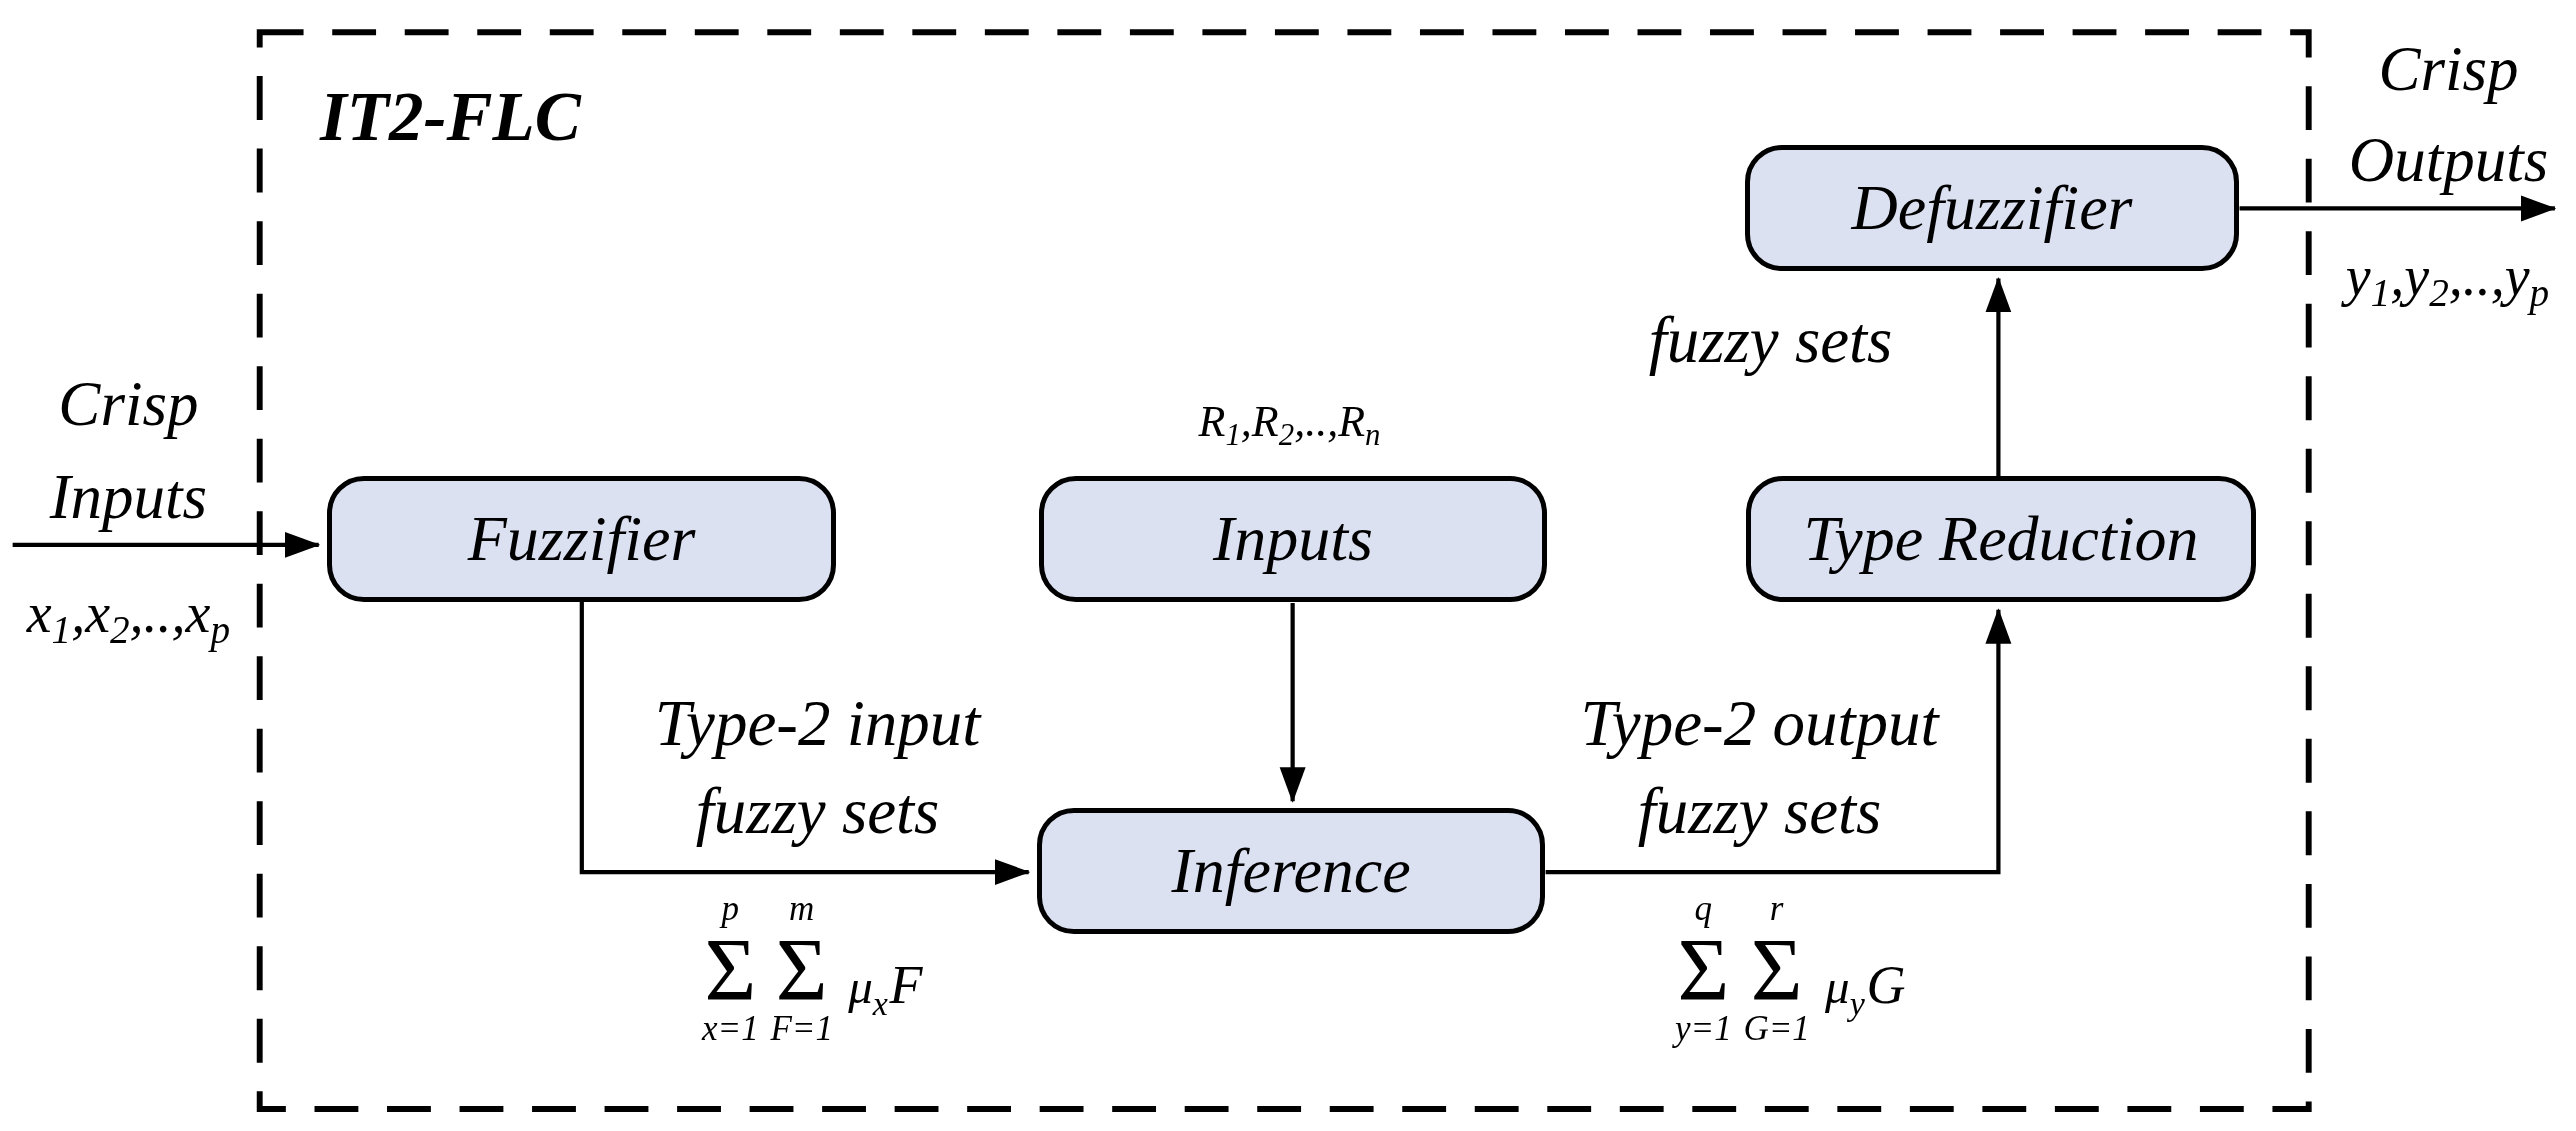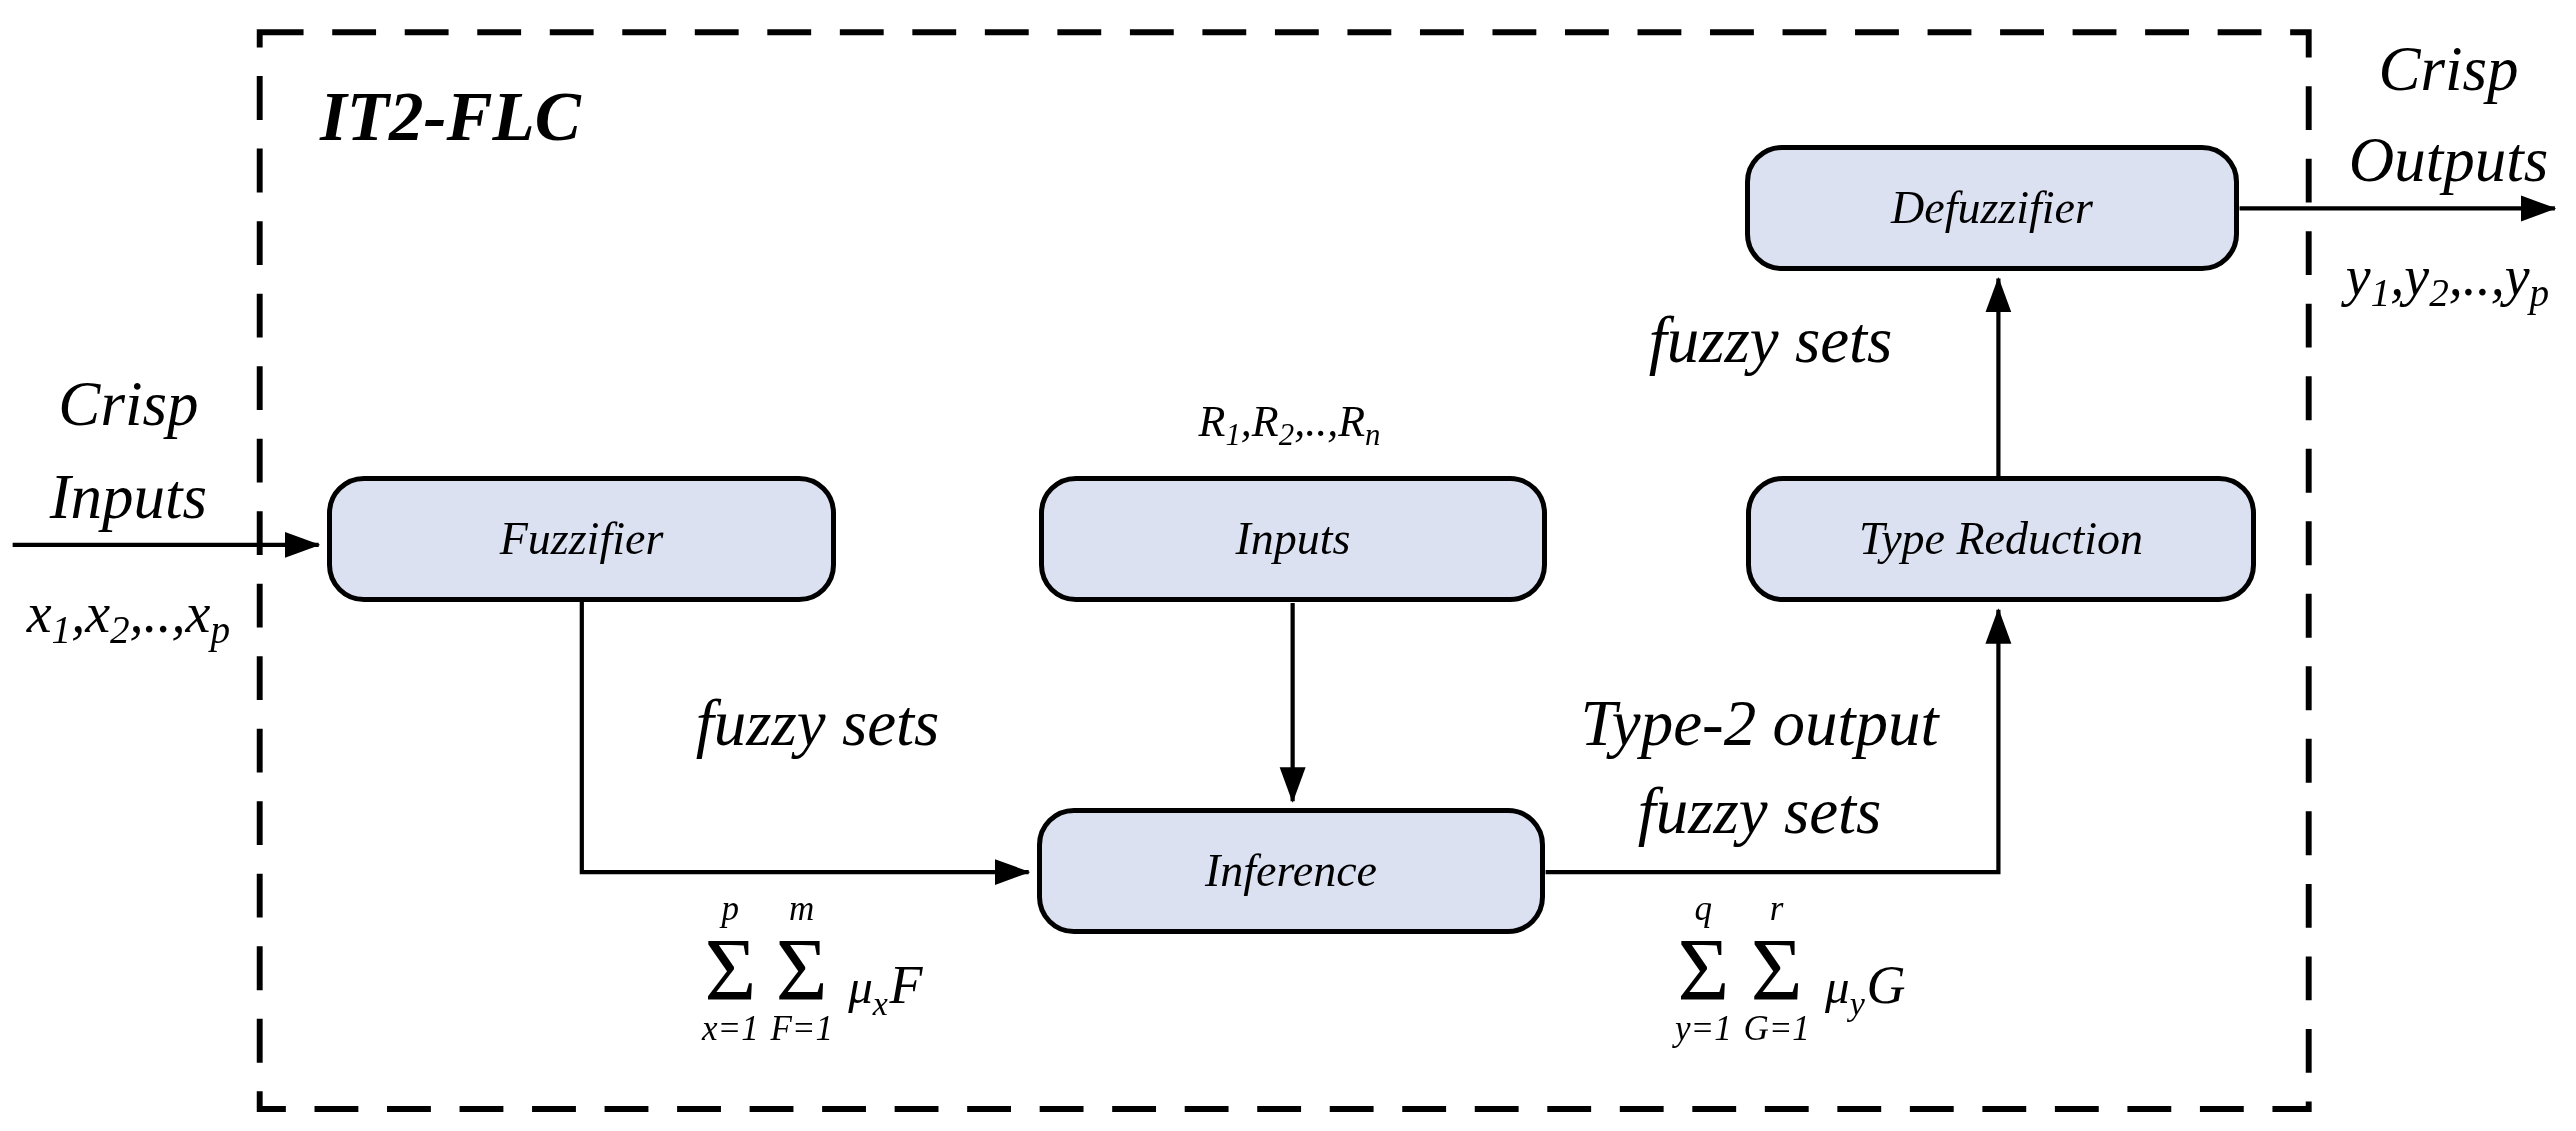--- a/index.html
+++ b/index.html
@@ -4,21 +4,21 @@
 <style>
   html,body{margin:0;padding:0;background:#ffffff;}
   body{width:2576px;height:1132px;position:relative;overflow:hidden;
        font-family:"Liberation Serif", serif;color:#000;}
   .canvas{position:absolute;left:0;top:0;width:2576px;height:1132px;}
   svg.wires{position:absolute;left:0;top:0;width:2576px;height:1132px;}
 
   .block{position:absolute;box-sizing:border-box;height:126px;
          background:#dce1f2;border:5px solid #000;border-radius:37px;
          display:flex;align-items:center;justify-content:center;
-         font-style:italic;font-size:46px;line-height:1;}
+         font-style:italic;font-size:64px;line-height:1;}
   .blk-fuzzifier{left:327px;top:476px;width:509px;text-align:right;}
   .blk-rules{left:1039px;top:476px;width:508px;}
   .blk-inference{left:1037px;top:808px;width:508px;}
   .blk-type-reduction{left:1746px;top:476px;width:510px;}
   .blk-defuzzifier{left:1745px;top:145px;width:494px;}
 
   .lbl{position:absolute;font-style:italic;text-align:center;}
   .title{left:320px;top:83px;width:506px;text-align:left;
          font-weight:bold;font-style:italic;font-size:69px;line-height:1;}
   .crisp-in{left:8.4px;top:358px;width:240px;font-size:63px;line-height:1.48;}
@@ -91,20 +91,21 @@
 
   <div class="lbl vars vars-in">
     <span><span>x</span><sub>1</sub><span>,x</span><sub>2</sub><span>,..,x</span><sub>p</sub></span>
   </div>
 
   <div class="lbl rules-vars">
     <span><span>R</span><sub>1</sub><span>,R</span><sub>2</sub><span>,..,R</span><sub>n</sub></span>
   </div>
 
   <div class="lbl t2in">
+    <div>Type-2 input</div>
     <div>fuzzy sets</div>
   </div>
 
   <div class="lbl t2out">
     <div>Type-2 output</div>
     <div>fuzzy sets</div>
   </div>
 
   <div class="lbl t1">
     <div>fuzzy sets</div>

